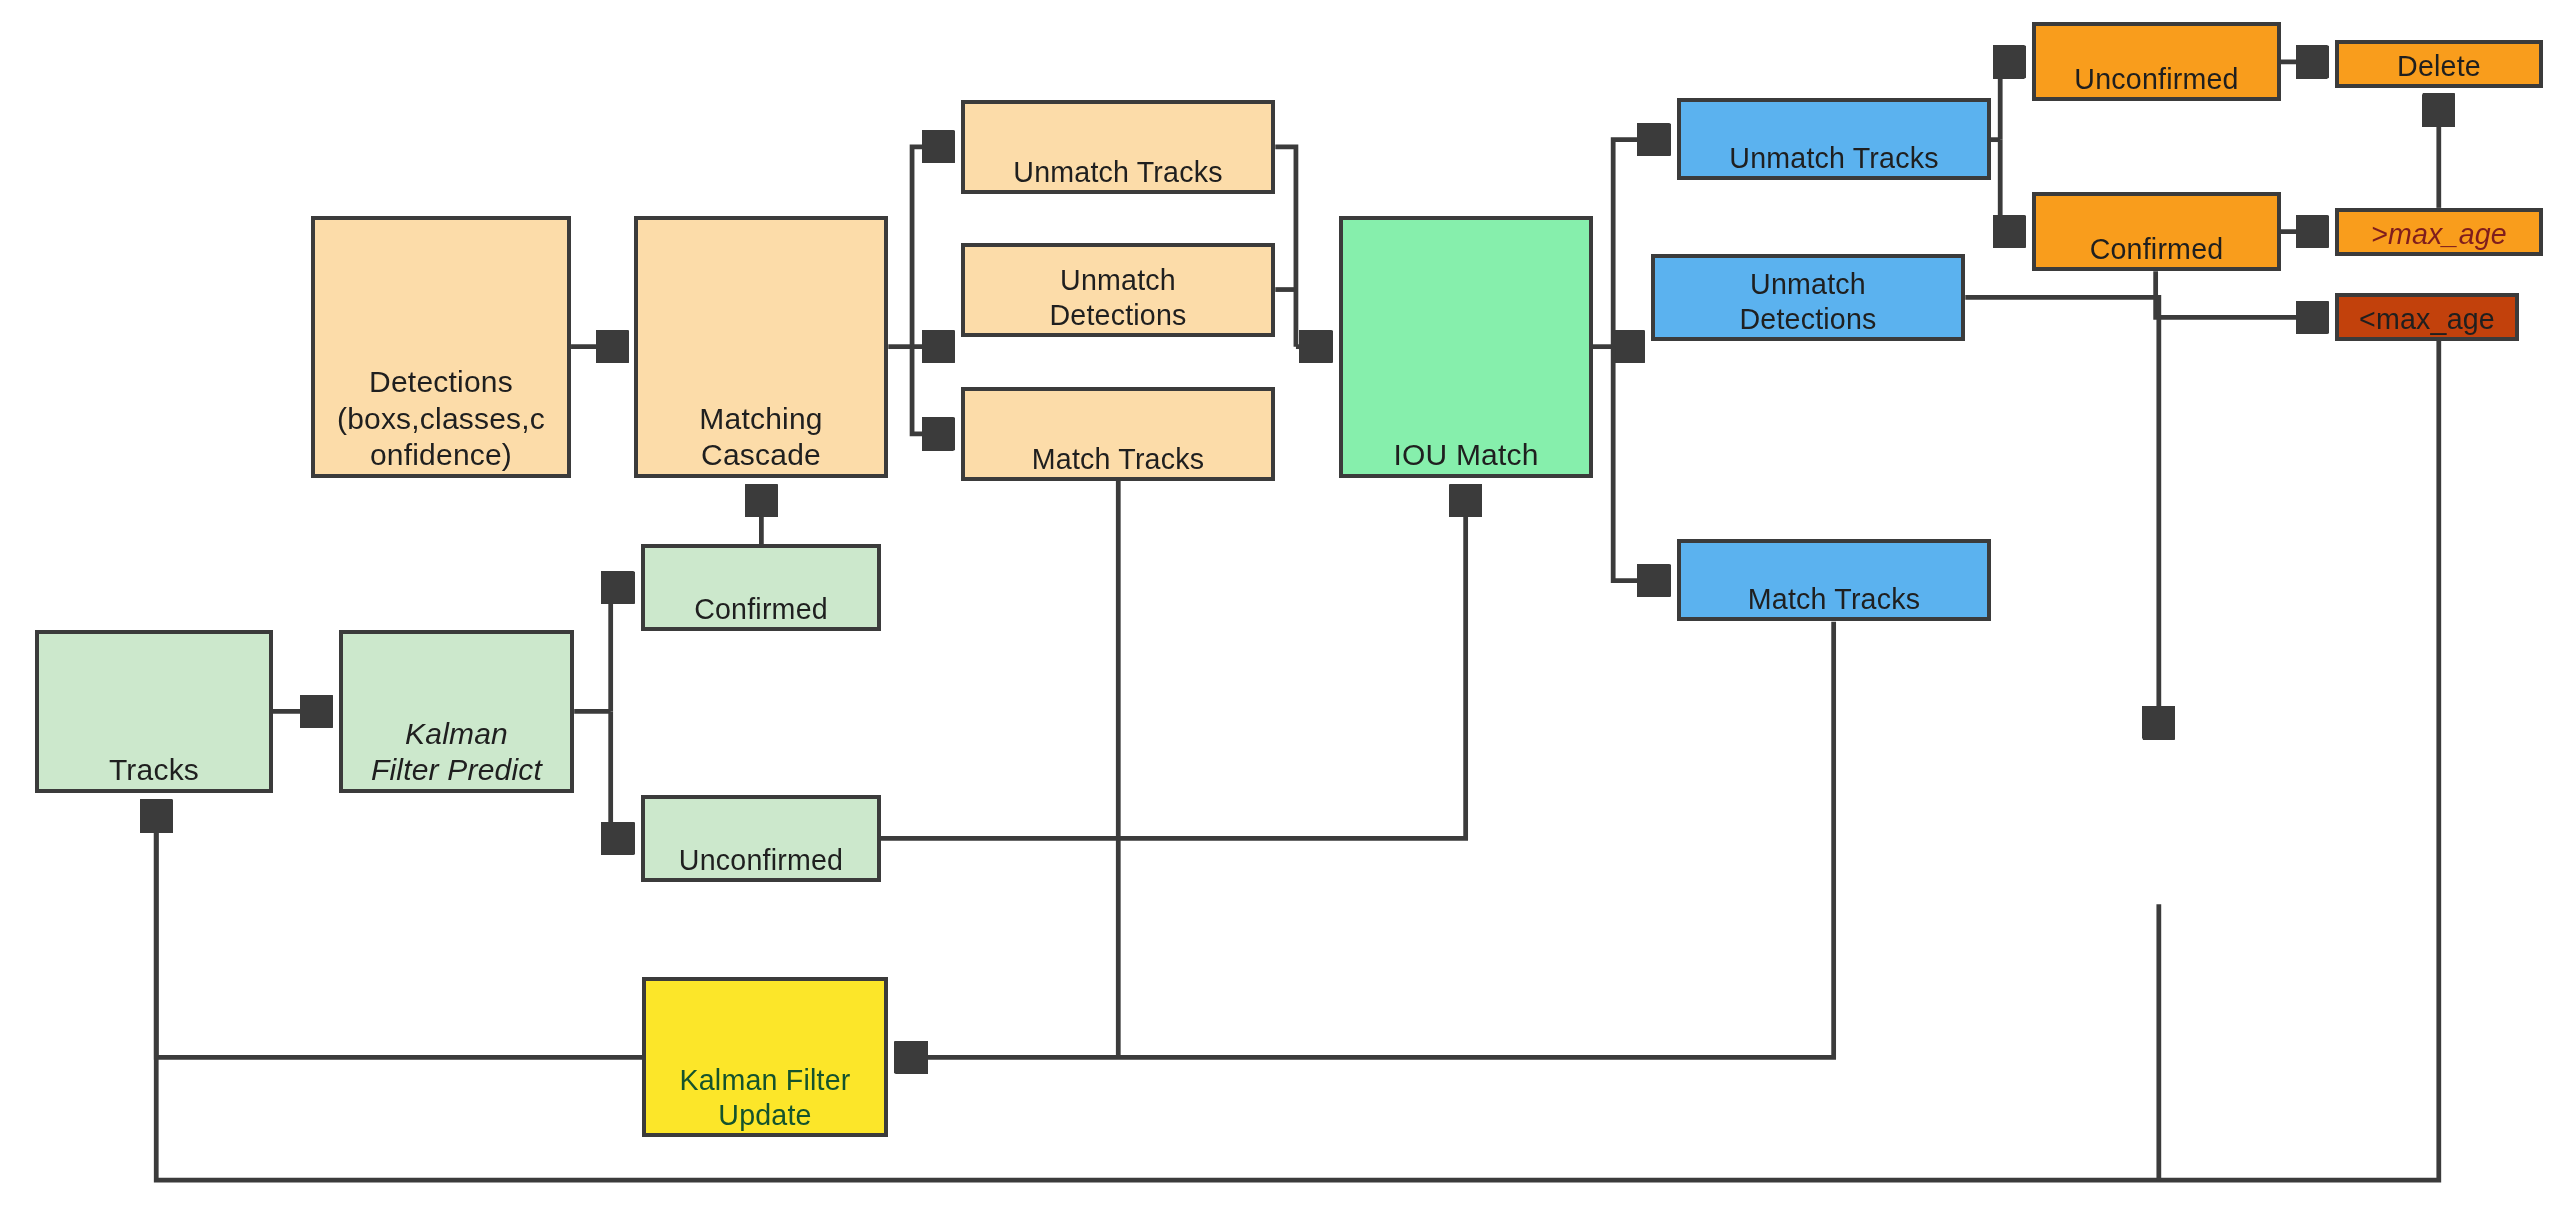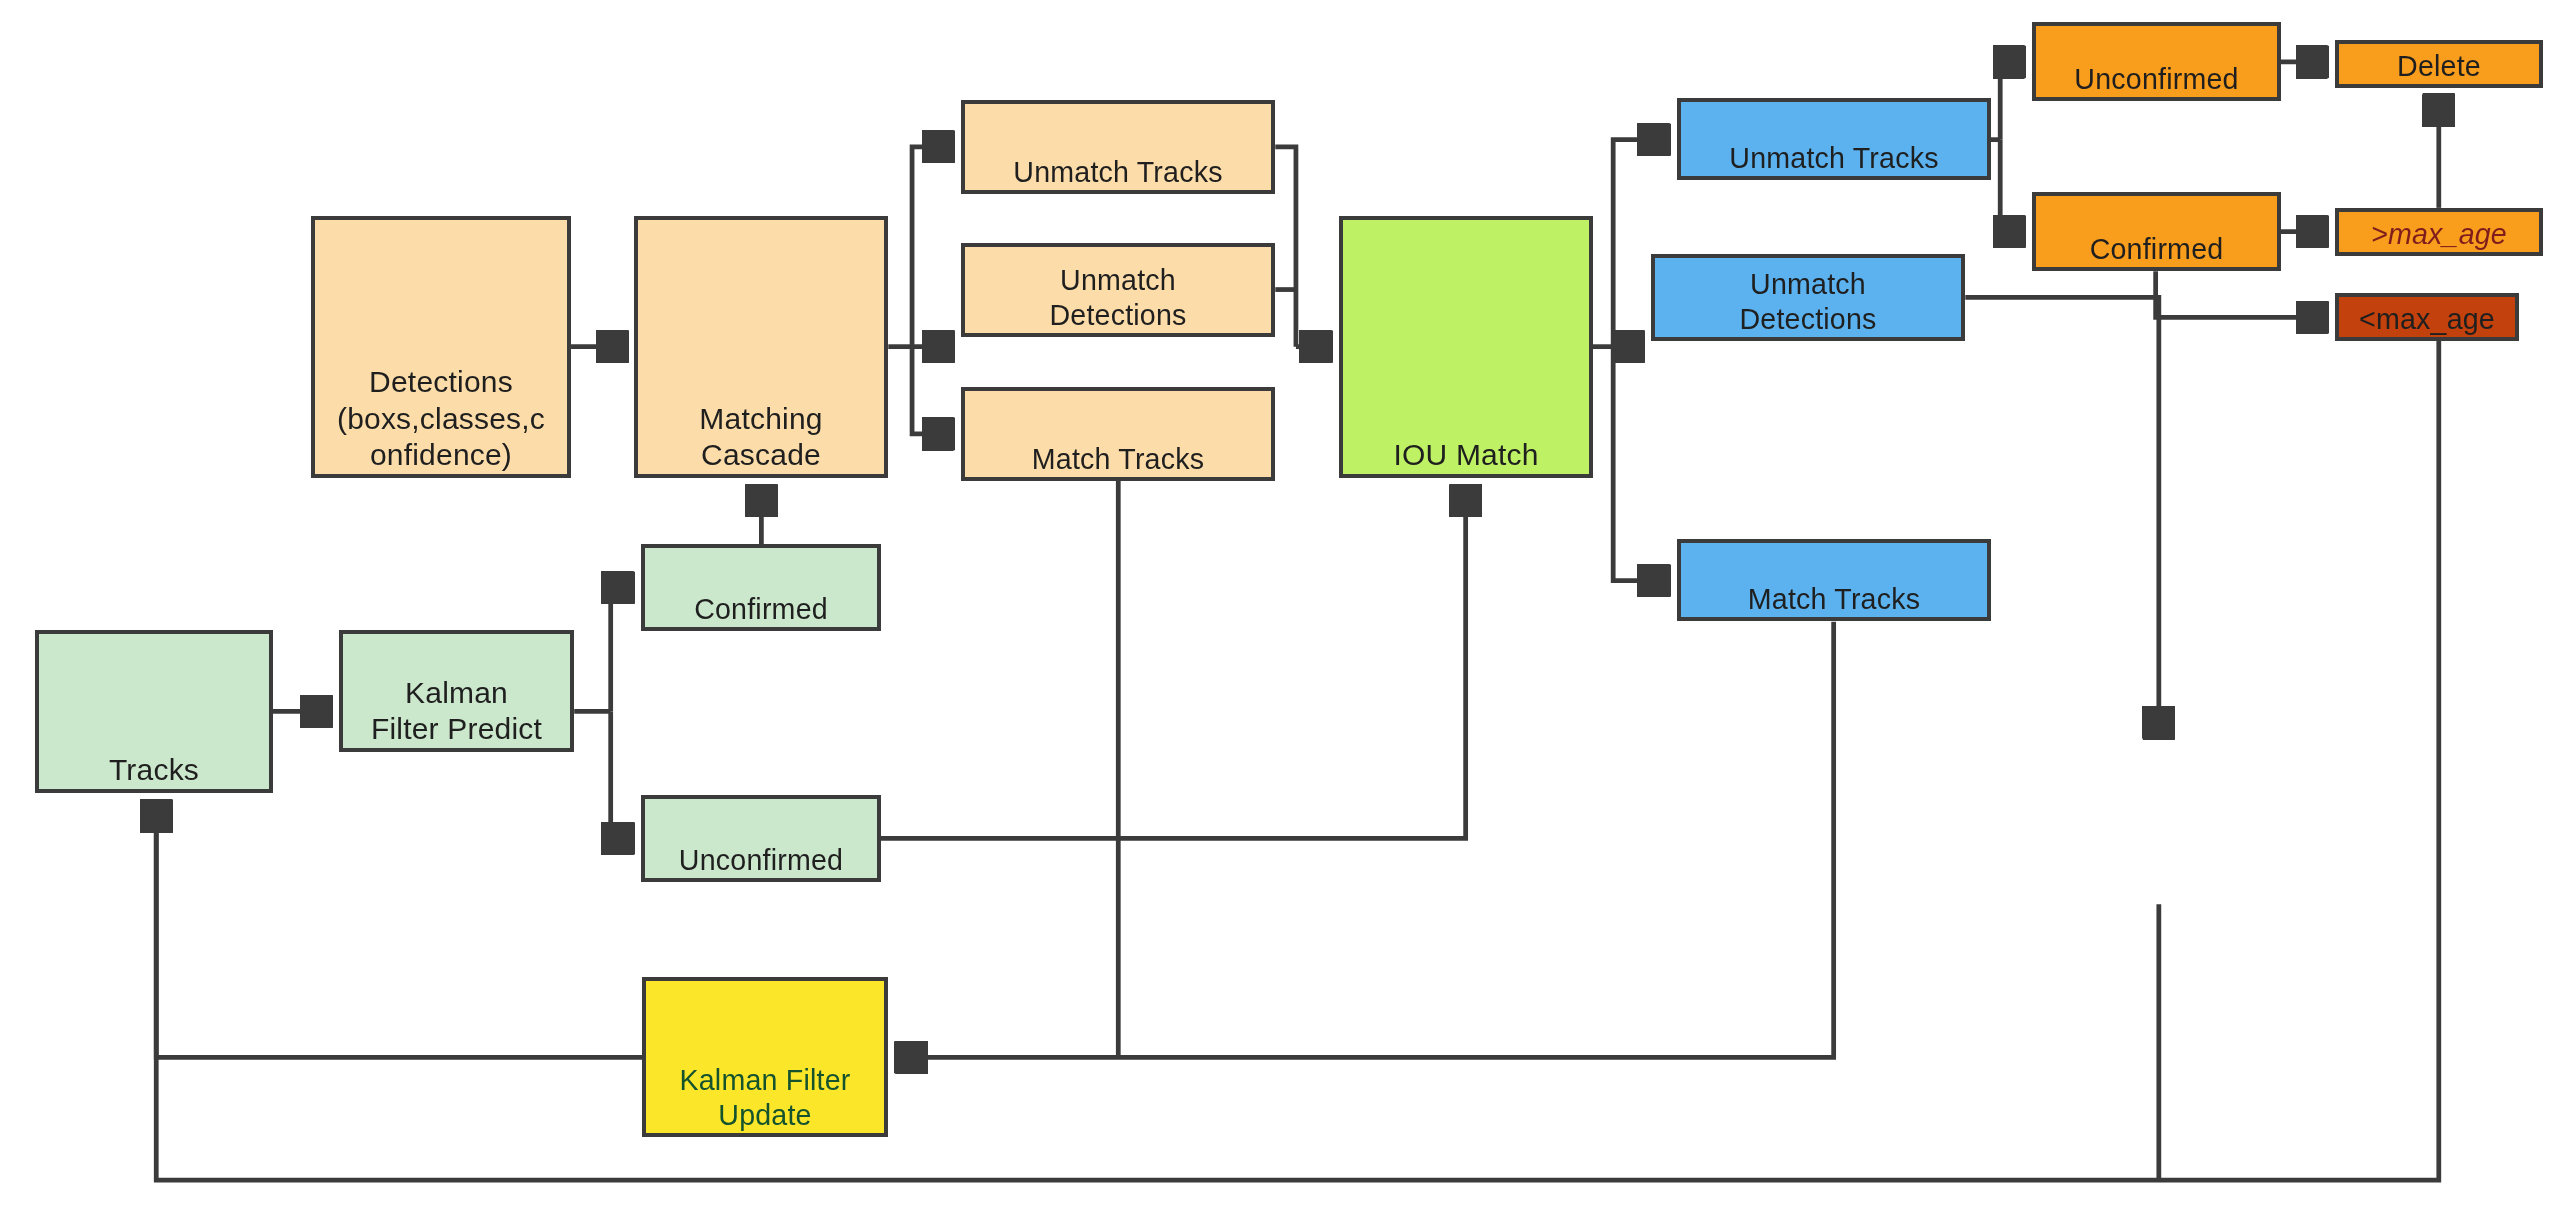--- a/index.html
+++ b/index.html
@@ -83,21 +83,21 @@
   </div>
   <div class="node" id="n-mc-unmatch-tracks" style="left: 961px; top: 100px; width: 314px; height: 94px; background: rgb(252, 220, 169); font-size: 28.6px; border-color: rgb(59, 59, 59); color: rgb(31, 31, 31);">
     <span>Unmatch Tracks</span>
   </div>
   <div class="node" id="n-mc-unmatch-dets" style="left: 961px; top: 243px; width: 314px; height: 94px; background: rgb(252, 220, 169); font-size: 28.6px; border-color: rgb(59, 59, 59); color: rgb(31, 31, 31);">
     <span>Unmatch<br>Detections</span>
   </div>
   <div class="node" id="n-mc-match-tracks" style="left: 961px; top: 387px; width: 314px; height: 94px; background: rgb(252, 220, 169); font-size: 28.6px; border-color: rgb(59, 59, 59); color: rgb(31, 31, 31);">
     <span>Match Tracks</span>
   </div>
-  <div class="node" id="n-iou-match" style="left: 1339px; top: 216px; width: 254px; height: 262px; background: #bef264; font-size: 30px; border-color: rgb(59, 59, 59); color: rgb(31, 31, 31);">
+  <div class="node" id="n-iou-match" style="left: 1339px; top: 216px; width: 254px; height: 262px; background: #86efac; font-size: 30px; border-color: rgb(59, 59, 59); color: rgb(31, 31, 31);">
     <span>IOU Match</span>
   </div>
   <div class="node" id="n-iou-unmatch-tracks" style="left: 1677px; top: 98px; width: 314px; height: 82px; background: rgb(91, 178, 239); font-size: 28.6px; border-color: rgb(59, 59, 59); color: rgb(31, 31, 31);">
     <span>Unmatch Tracks</span>
   </div>
   <div class="node" id="n-iou-unmatch-dets" style="left: 1651px; top: 254px; width: 314px; height: 87px; background: rgb(91, 178, 239); font-size: 28.6px; border-color: rgb(59, 59, 59); color: rgb(31, 31, 31);">
     <span>Unmatch<br>Detections</span>
   </div>
   <div class="node" id="n-iou-match-tracks" style="left: 1677px; top: 539px; width: 314px; height: 82px; background: rgb(91, 178, 239); font-size: 28.6px; border-color: rgb(59, 59, 59); color: rgb(31, 31, 31);">
     <span>Match Tracks</span>
@@ -113,21 +113,21 @@
   </div>
   <div class="node" id="n-gt-max-age" style="left: 2335px; top: 208px; width: 208px; height: 48px; background: rgb(249, 157, 28); font-size: 28.6px; border-color: rgb(59, 59, 59); color: #7f1d1d; font-style: italic;">
     <span>&gt;max_age</span>
   </div>
   <div class="node" id="n-lt-max-age" style="left: 2335px; top: 293px; width: 184px; height: 48px; background: #c2410c; font-size: 28.6px; border-color: rgb(59, 59, 59); color: rgb(31, 31, 31);">
     <span>&lt;max_age</span>
   </div>
   <div class="node" id="n-tracks" style="left: 35px; top: 630px; width: 238px; height: 163px; background: rgb(204, 232, 204); font-size: 30px; border-color: rgb(59, 59, 59); color: rgb(31, 31, 31);">
     <span>Tracks</span>
   </div>
-  <div class="node" id="n-kalman-predict" style="left: 339px; top: 630px; width: 235px; height: 122px; background: rgb(204, 232, 204); font-size: 30px; border-color: rgb(59, 59, 59); color: rgb(31, 31, 31);">
+  <div class="node" id="n-kalman-predict" style="left: 339px; top: 630px; width: 235px; height: 163px; background: rgb(204, 232, 204); font-size: 30px; border-color: rgb(59, 59, 59); color: rgb(31, 31, 31); font-style: italic;">
     <span>Kalman<br>Filter Predict</span>
   </div>
   <div class="node" id="n-confirmed-left" style="left: 641px; top: 544px; width: 240px; height: 87px; background: rgb(204, 232, 204); font-size: 28.6px; border-color: rgb(59, 59, 59); color: rgb(31, 31, 31);">
     <span>Confirmed</span>
   </div>
   <div class="node" id="n-unconfirmed-left" style="left: 641px; top: 795px; width: 240px; height: 87px; background: rgb(204, 232, 204); font-size: 28.6px; border-color: rgb(59, 59, 59); color: rgb(31, 31, 31);">
     <span>Unconfirmed</span>
   </div>
   <div class="node" id="n-kalman-update" style="left: 642px; top: 977px; width: 246px; height: 160px; background: rgb(252, 230, 41); font-size: 28.6px; border-color: rgb(59, 59, 59); color: #14532d;">
     <span>Kalman Filter<br>Update</span>

